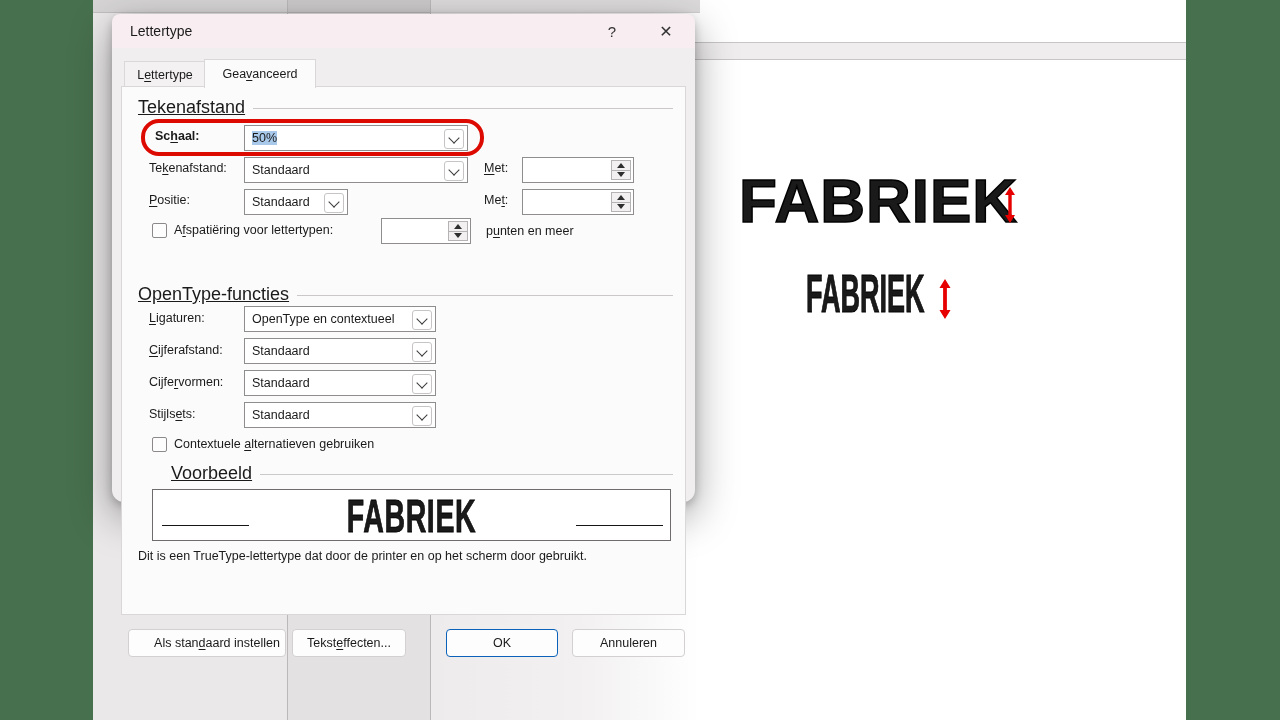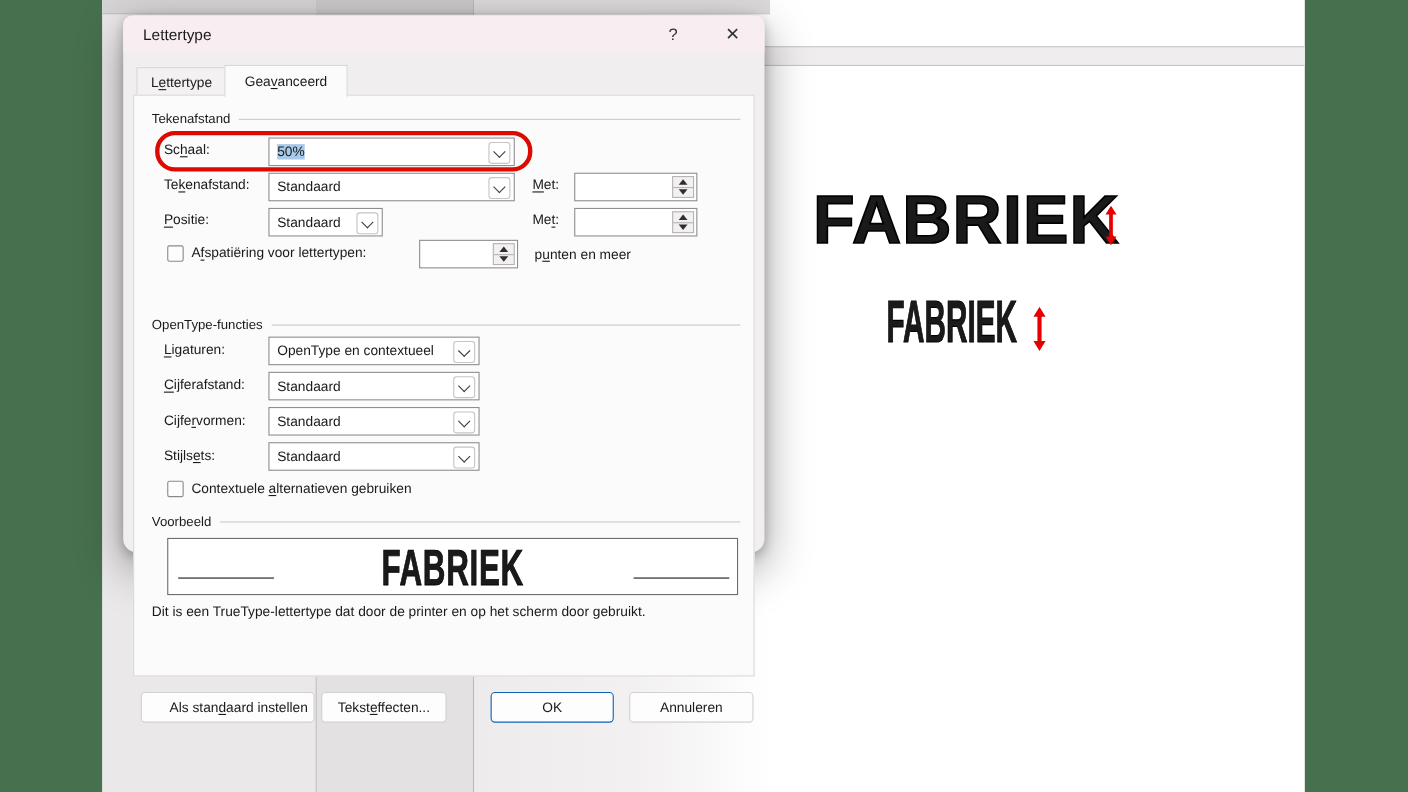--- a/index.html
+++ b/index.html
@@ -43,21 +43,21 @@
 
   .tab{position:absolute;font-size:12.5px;display:flex;align-items:center;justify-content:center;}
   .tab-inactive{left:12px;top:47px;width:80px;height:26px;background:#f3f1f2;
     border:1px solid #dad8d9;z-index:1;}
   .tab-active{left:92px;top:45px;width:110px;height:28px;background:#fcfbfc;
     border:1px solid #d9d7d8;border-bottom:none;z-index:3;}
   .tabpage{left:9px;top:72px;width:565px;height:529px;background:#fcfbfc;
     border:1px solid #d9d7d8;z-index:2;position:absolute;box-sizing:border-box;}
 
   .group-header{position:absolute;left:16px;right:12px;display:flex;align-items:center;height:15px;}
-  .group-header .gh-label{font-size:12px;white-space:nowrap;}
+  .group-header .gh-label{font-size:18px;white-space:nowrap;text-decoration:underline;}
   .group-header .gh-line{flex:1;border-top:1px solid #cac8c9;margin-left:8px;margin-top:1px;}
 
   .lbl{position:absolute;font-size:12.5px;line-height:15px;white-space:nowrap;}
 
   .combo{position:absolute;height:26px;background:#fff;border:1px solid #8f8d8e;box-sizing:border-box;padding-left:39px;}
   .combo .combo-value{position:absolute;left:7px;top:4px;font-size:12.5px;line-height:16px;white-space:nowrap;}
   .combo .combo-btn{position:absolute;right:3px;top:3px;width:18px;height:18px;border:1px solid #c6c4c5;
     border-radius:3px;display:flex;align-items:center;justify-content:center;background:#fff;}
   .chev{width:7px;height:7px;border-left:1.5px solid #3c3c3c;border-bottom:1.5px solid #3c3c3c;
     transform:rotate(-45deg);margin-top:-3px;}
@@ -138,21 +138,21 @@
 
   <div class="tabpage">
 
     <div class="group-header" style="top:13px;">
       <span class="gh-label">Tekenafstand</span>
       <span class="gh-line"></span>
     </div>
 
     <div class="red-highlight"></div>
 
-    <span class="lbl" style="left:27px;top:42px;">Sc<u>h</u>aal:</span>
+    <span class="lbl" style="left:33px;top:42px;font-weight:bold;">Sc<u>h</u>aal:</span>
     <div class="combo" style="left:122px;top:38px;width:224px;">
       <span class="combo-value"><span class="sel">50%</span></span>
       <span class="combo-btn">
           <i class="chev"></i>
         </span>
     </div>
 
     <span class="lbl" style="left:27px;top:74px;">Te<u>k</u>enafstand:</span>
     <div class="combo" style="left:122px;top:70px;width:224px;">
       <span class="combo-value">Standaard</span>
@@ -241,21 +241,21 @@
     <div class="combo" style="left:122px;top:315px;width:192px;">
       <span class="combo-value">Standaard</span>
       <span class="combo-btn">
           <i class="chev"></i>
         </span>
     </div>
 
     <span class="checkbox" style="left:30px;top:350px;"></span>
     <span class="lbl" style="left:52px;top:350px;">Contextuele <u>a</u>lternatieven gebruiken</span>
 
-    <div class="group-header" style="top:379px;">
+    <div class="group-header" style="top:379px;margin-left:33px;">
       <span class="gh-label">Voorbeeld</span>
       <span class="gh-line"></span>
     </div>
 
     <div class="preview-box">
       <div class="preview-text">FABRIEK</div>
       <div class="preview-line pl-left"></div>
       <div class="preview-line pl-right"></div>
     </div>
     <span class="desc">Dit is een TrueType-lettertype dat door de printer en op het scherm door gebruikt.</span>

